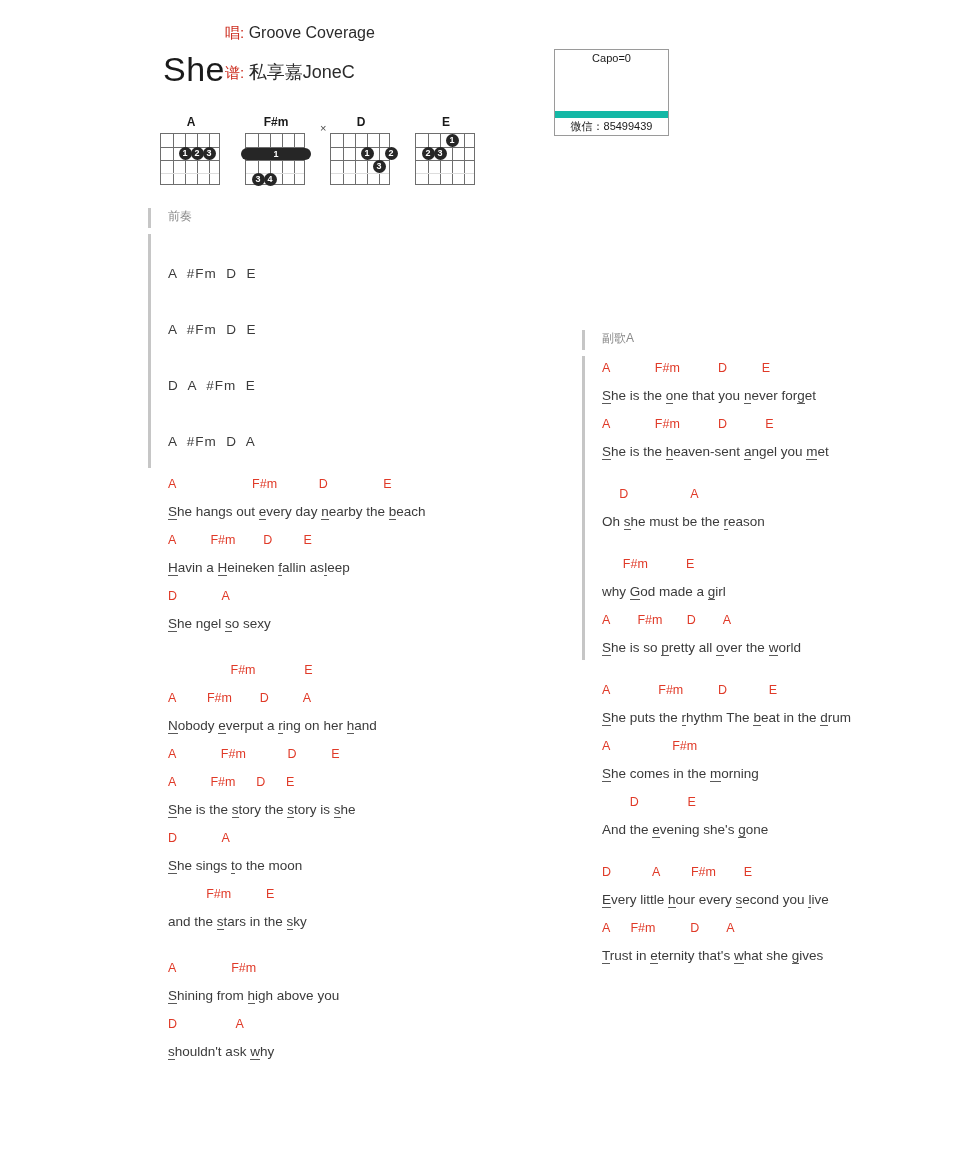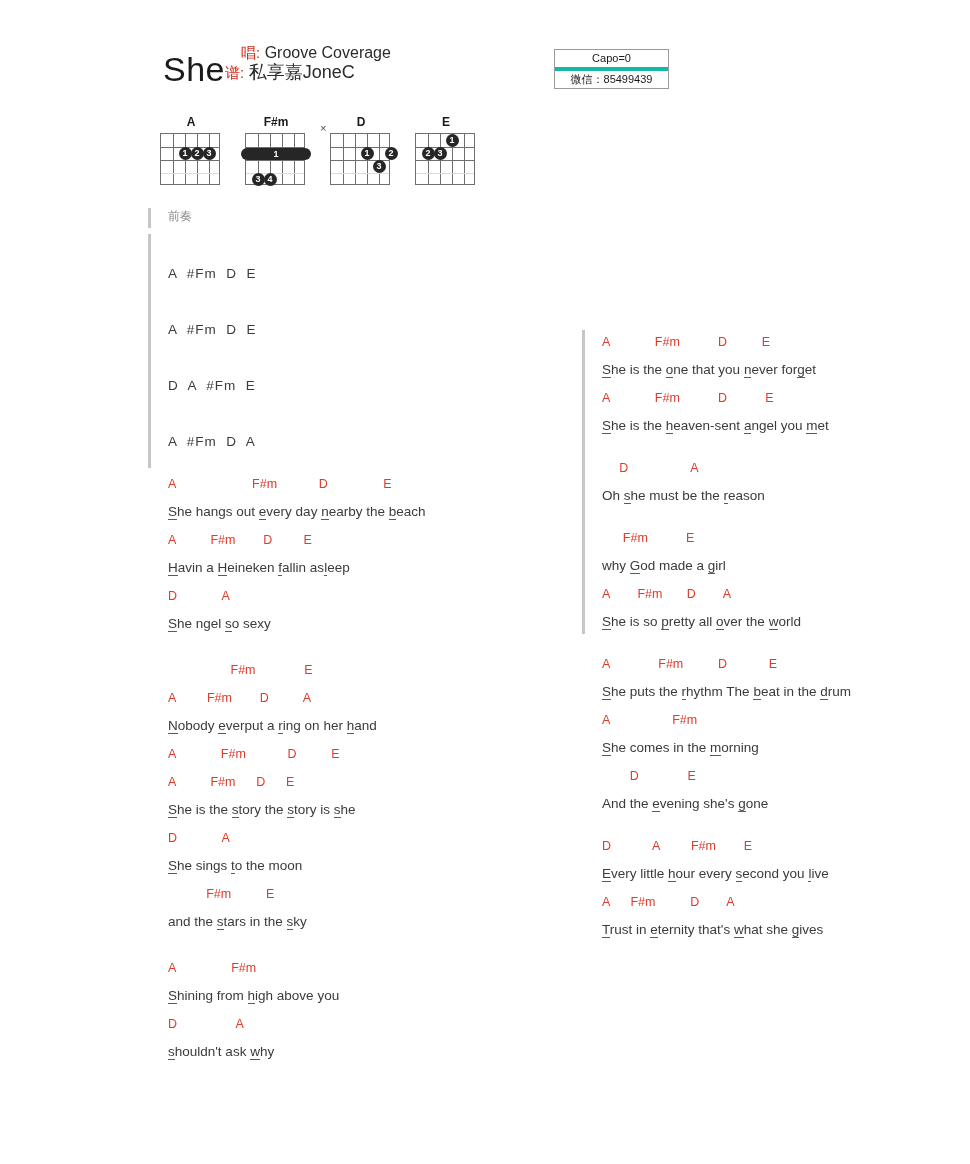--- a/index.html
+++ b/index.html
@@ -31,21 +31,21 @@
     color: #1a1a1a;
     letter-spacing: 0.5px;
   }
   .credit-row {
     position: absolute;
     left: 225px;
     font-size: 16px;
     white-space: nowrap;
     color: #333333;
   }
-  #credit-singer { top: 44px; margin-left: 16px; }
+  #credit-singer { top: 24px; }
   #credit-arranger { top: 60px; }
   .credit-key {
     color: #cc2b1d;
     font-size: 15px;
   }
   .credit-val {
     color: #2b2b2b;
   }
   #credit-arranger .credit-val { font-size: 18px; }
 
@@ -58,21 +58,22 @@
     background: #ffffff;
     font-size: 11px;
     color: #1a1a1a;
     text-align: center;
   }
   #capo-box .capo-line {
     padding: 2px 0 2px 0;
     line-height: 13px;
   }
   #capo-box .capo-line + .capo-line {
-    border-top: 4px solid #14b8a6;
+    border-top: 7px solid #14b8a6;
+    margin-top: 44px;
   }
 
   
   #chord-diagrams {
     position: absolute;
     left: 160px;
     top: 115px;
     height: 80px;
   }
   .chord-dia {
@@ -344,20 +345,24 @@
       <div class="line"><span class="lyrics"><span>and the </span><u>s</u><span>tars in the </span><u>s</u><span>ky</span></span></div>
       <div class="line spacer" style="height: 18px;"></div>
       <div class="line"><span class="chords">A                F#m</span></div>
       <div class="line"><span class="lyrics"><u>S</u><span>hining from </span><u>h</u><span>igh above you</span></span></div>
       <div class="line"><span class="chords">D                 A</span></div>
       <div class="line"><span class="lyrics"><u>s</u><span>houldn't ask </span><u>w</u><span>hy</span></span></div>
     </div>
 </div>
 
 <div id="col-right">
+  <div class="section-head">
+    <span class="bar"></span>
+    <span class="label">副歌A</span>
+  </div>
   <div class="block" id="chorus-block">
     <span class="bar"></span>
     <div id="chorus-lines-a">
         <div class="line"><span class="chords">A             F#m           D          E</span></div>
         <div class="line"><span class="lyrics"><u>S</u><span>he is the </span><u>o</u><span>ne that you </span><u>n</u><span>ever for</span><u>g</u><span>et</span></span></div>
         <div class="line"><span class="chords">A             F#m           D           E</span></div>
         <div class="line"><span class="lyrics"><u>S</u><span>he is the </span><u>h</u><span>eaven-sent </span><u>a</u><span>ngel you </span><u>m</u><span>et</span></span></div>
         <div class="line spacer" style="height: 14px;"></div>
         <div class="line"><span class="chords">     D                  A</span></div>
         <div class="line"><span class="lyrics"><span>Oh </span><u>s</u><span>he must be the </span><u>r</u><span>eason</span></span></div>

